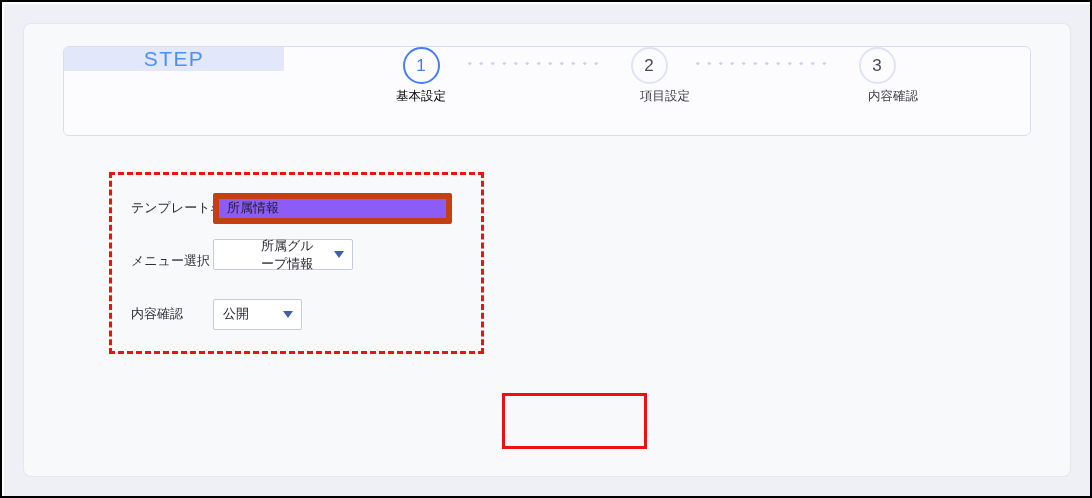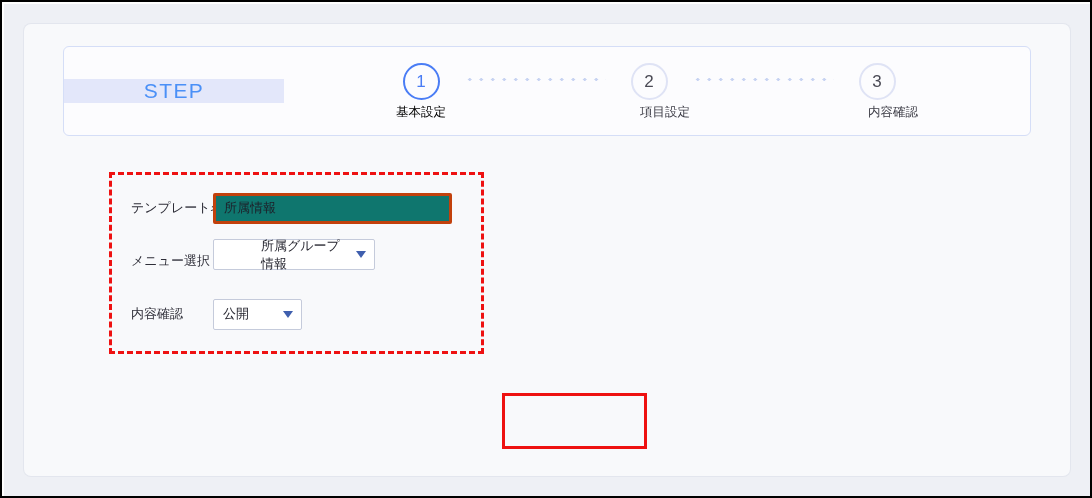--- a/index.html
+++ b/index.html
@@ -54,21 +54,21 @@
     position: absolute;
     left: 39px;
     top: 22px;
     width: 968px;
     height: 90px;
     box-sizing: border-box;
     border: 1px solid #d5def7;
     border-radius: 6px;
     background: #fcfcfe;
     display: flex;
-    align-items: center;
+    align-items: flex-start;
     overflow: hidden;
   }
   .step-label-box {
     width: 220px;
     background: #e3e7fa;
     display: flex;
     align-items: center;
     justify-content: center;
     flex: 0 0 auto;
   }
@@ -165,22 +165,22 @@
     padding-left: 22px;
     box-sizing: border-box;
     font-size: 13px;
     color: #2e2e38;
     white-space: nowrap;
   }
 
   .tbox {
     box-sizing: border-box;
     height: 31px;
-    background: #0f766e;
-    border: 3px solid #c2410c;
+    background: #8b5cf6;
+    border: 6px solid #c2410c;
     border-radius: 2px;
     display: flex;
     align-items: center;
     padding: 0 8px;
     font-size: 13px;
     color: #1e1e28;
   }
   .tbox.text-input { width: 239px; }
 
   .sel {
@@ -189,21 +189,21 @@
     background: #ffffff;
     border: 1px solid #c5cbdb;
     border-radius: 2px;
     display: flex;
     align-items: center;
     justify-content: space-between;
     padding: 0 8px 0 9px;
     font-size: 13px;
     color: #1e1e28;
   }
-  .sel.sel-menu   { width: 162px; padding-left: 47px; }
+  .sel.sel-menu   { width: 140px; padding-left: 47px; }
   .sel.sel-public { width: 89px; justify-content: space-between; }
   .caret {
     margin-left: 10px;
     width: 0;
     height: 0;
     border-left: 5.5px solid transparent;
     border-right: 5.5px solid transparent;
     border-top: 7px solid #3f5fae;
   }
 

